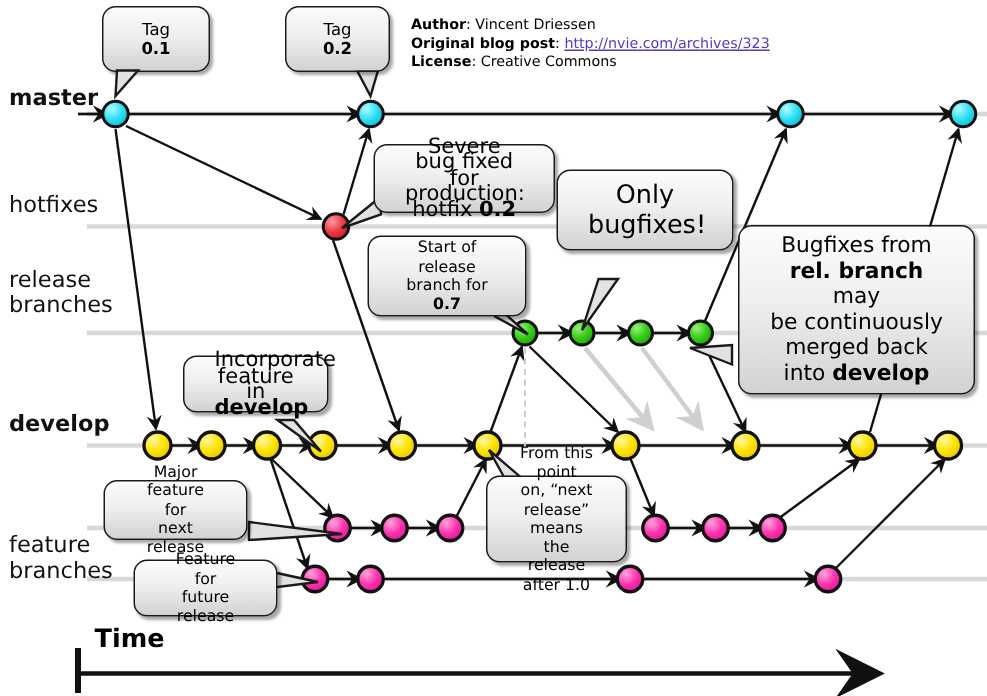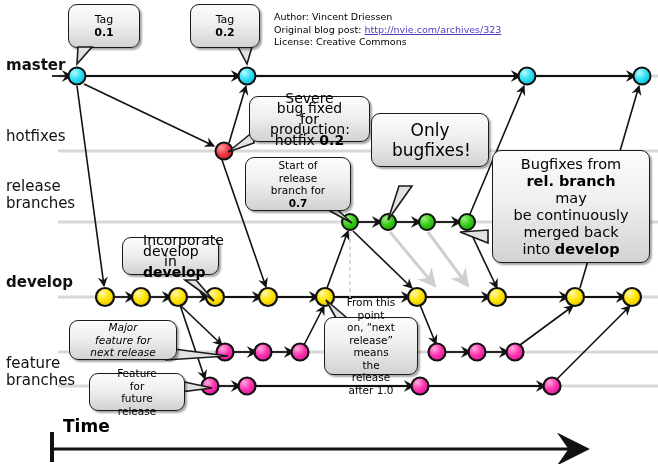--- a/index.html
+++ b/index.html
@@ -10,21 +10,21 @@
   }
   #stage{position:absolute;inset:0;width:658px;height:464px;}
   svg.layer{position:absolute;left:0;top:0;width:658px;height:464px;}
 
   
   .lane-label{position:absolute;font-size:15px;line-height:17px;color:#111;white-space:pre;}
   .lane-label.bold{font-weight:bold;}
 
   
   .credits{position:absolute;left:274px;top:11px;font-size:9.5px;line-height:12.5px;color:#000;}
-  .credits .k{font-weight:normal;text-align:right;}
+  .credits .k{font-weight:bold;text-align:right;}
   .credits a{color:#4b3fbf;text-decoration:underline;}
 
   
   .callout{
     position:absolute;box-sizing:border-box;
     border:1.6px solid #1a1a1a;border-radius:9px;
     background:linear-gradient(to bottom,#fcfcfc 0%,#efefef 45%,#d2d2d2 100%);
     box-shadow:2px 2px 2px rgba(0,0,0,.35);
     text-align:center;color:#000;
     display:flex;align-items:center;justify-content:center;
@@ -290,21 +290,21 @@
   <div class="callout c-med" style="left:245px;top:157px;width:106px;height:54px;">
     <div class="txt">
       <div>Start of release</div>
       <div>branch for</div>
       <div><b>0.7</b></div>
     </div>
   </div>
 
   <div class="callout c-small" style="left:122px;top:237px;width:97px;height:38px;">
     <div class="txt">
-      <div>Incorporate develop</div>
+      <div>Incorporate feature</div>
       <div><span>in </span><b>develop</b></div>
     </div>
   </div>
 
   <div class="callout c-big" style="left:371px;top:113px;width:118px;height:54px;">
     <div class="txt">
       <div>Only</div>
       <div>bugfixes!</div>
     </div>
   </div>
@@ -312,21 +312,21 @@
   <div class="callout c-xl" style="left:492px;top:150px;width:158px;height:113px;">
     <div class="txt">
       <div>Bugfixes from</div>
       <div><b>rel. branch</b><span> may</span></div>
       <div>be continuously</div>
       <div>merged back</div>
       <div><span>into </span><b>develop</b></div>
     </div>
   </div>
 
-  <div class="callout c-med" style="left:69px;top:320px;width:108px;height:40px;font-style:italic;">
+  <div class="callout c-med" style="left:69px;top:320px;width:96px;height:40px;">
     <div class="txt">
       <div>Major feature for</div>
       <div>next release</div>
     </div>
   </div>
 
   <div class="callout c-med" style="left:89px;top:373px;width:96px;height:38px;">
     <div class="txt">
       <div>Feature for</div>
       <div>future release</div>

